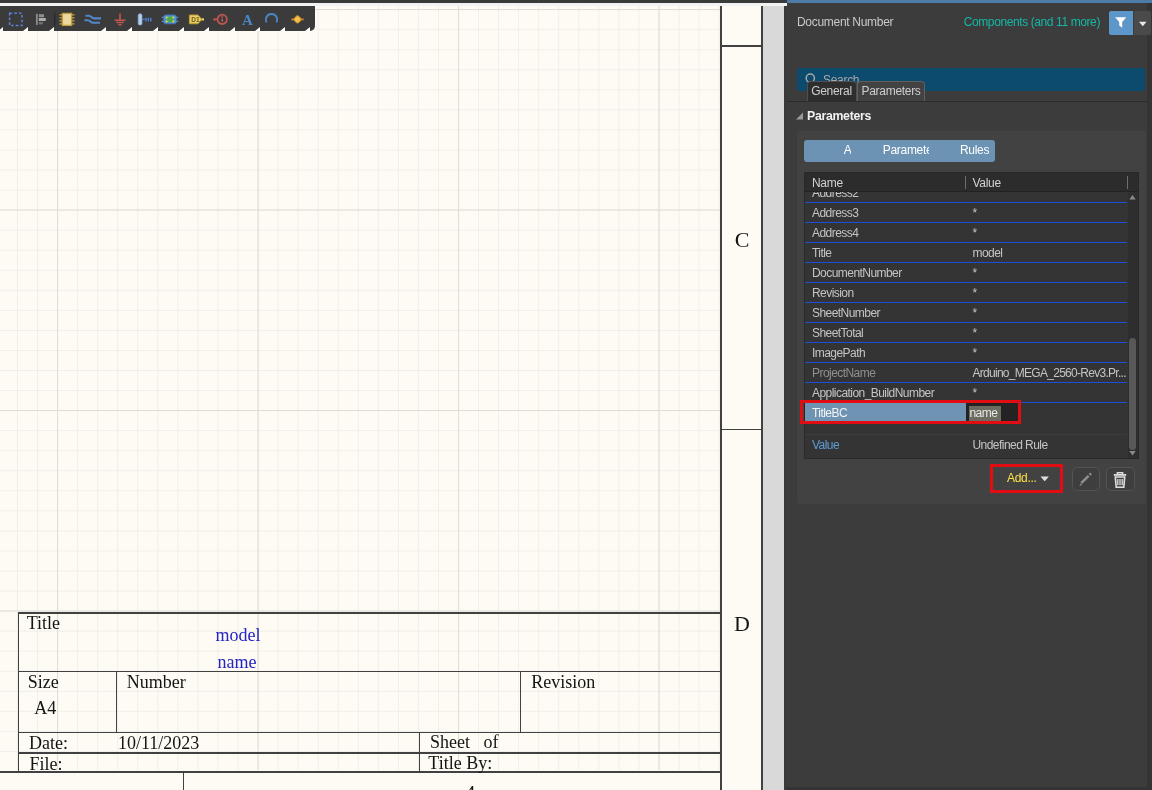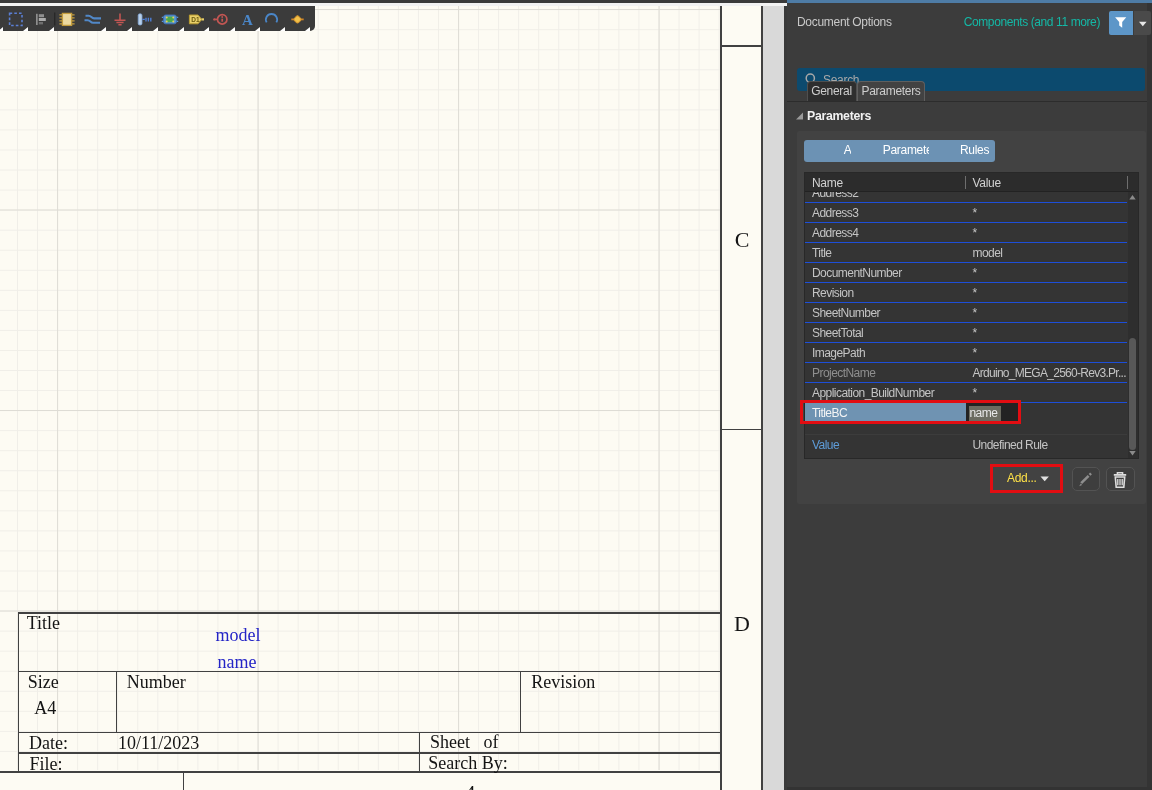--- a/index.html
+++ b/index.html
@@ -79,21 +79,21 @@
     <div class="abs serif" style="left:180px;top:624.8px;width:116px;text-align:center;color:#2424c6;">model</div>
     <div class="abs serif" style="left:180px;top:651.8px;width:114px;text-align:center;color:#2424c6;">name</div>
     <div class="abs serif" style="left:27.7px;top:672.3px;">Size</div>
     <div class="abs serif" style="left:126.7px;top:672.3px;">Number</div>
     <div class="abs serif" style="left:531.3px;top:672.3px;">Revision</div>
     <div class="abs serif" style="left:34.3px;top:698.2px;">A4</div>
     <div class="abs serif" style="left:29.1px;top:732.8px;">Date:</div>
     <div class="abs serif" style="left:118px;top:732.8px;">10/11/2023</div>
     <div class="abs serif" style="left:430px;top:732.2px;">Sheet&nbsp;&nbsp;&nbsp;of</div>
     <div class="abs serif" style="left:29.4px;top:753.8px;">File:</div>
-    <div class="abs serif" style="left:428.3px;top:753.2px;">Search By:</div>
+    <div class="abs serif" style="left:428.3px;top:753.2px;">Title By:</div>
     <div class="abs" style="left:784px;top:0;width:3px;height:790px;background:#3a3a3a;"></div>
 
     <div id="topdark" class="abs"></div>
     <div id="topwhite" class="abs"></div>
 
     <div id="toolbar" class="abs">
       <svg width="321" height="26" viewBox="0 0 321 26">
 
         <g transform="translate(21.8,13.4)">
           <rect x="-6.2" y="-6.1" width="12.4" height="12.2" fill="none" stroke="#5b7fd4" stroke-width="1.6" stroke-dasharray="2.6 2.1"></rect>
@@ -173,21 +173,21 @@
       <div class="tri" style="left:286.4px;top:20.8px;"></div>
       <div class="tri" style="left:311.4px;top:20.8px;"></div>
     </div>
   </div>
 
   <div id="panel" class="abs"></div>
   <div id="bluetop" class="abs"></div>
   <div id="rightstrip" class="abs"></div>
   <div class="abs" style="left:787px;top:786.5px;width:365px;height:3.5px;background:#333;"></div>
 
-  <div class="abs" style="left:797px;top:15.3px;color:#c9c9c9;font-size:12px;letter-spacing:-0.3px;">Document Options</div>
+  <div class="abs" style="left:797px;top:15.3px;color:#c9c9c9;font-size:12px;letter-spacing:-0.3px;">Document Number</div>
   <div class="abs" style="left:900px;top:15.3px;width:200px;text-align:right;color:#14b8a6;font-size:12px;letter-spacing:-0.4px;">Components (and 11 more)</div>
   <div class="abs" style="left:1109px;top:10.5px;width:23.5px;height:24px;background:#5d96c8;border-radius:2px 0 0 2px;">
     <svg width="23" height="24">
       <path d="M6.1,6.3 h11.2 l-4.1,4.7 v5.7 l-3,-2.1 v-3.6 z" fill="#fff"></path>
     </svg>
   </div>
   <div class="abs" style="left:1133.5px;top:10.5px;width:17.5px;height:24px;background:#4a4a4a;border-radius:0 2px 2px 0;">
     <svg width="17" height="24">
       <path d="M5,10.8 h7.6 l-3.8,4.4 z" fill="#e8e8e8"></path>
     </svg>

